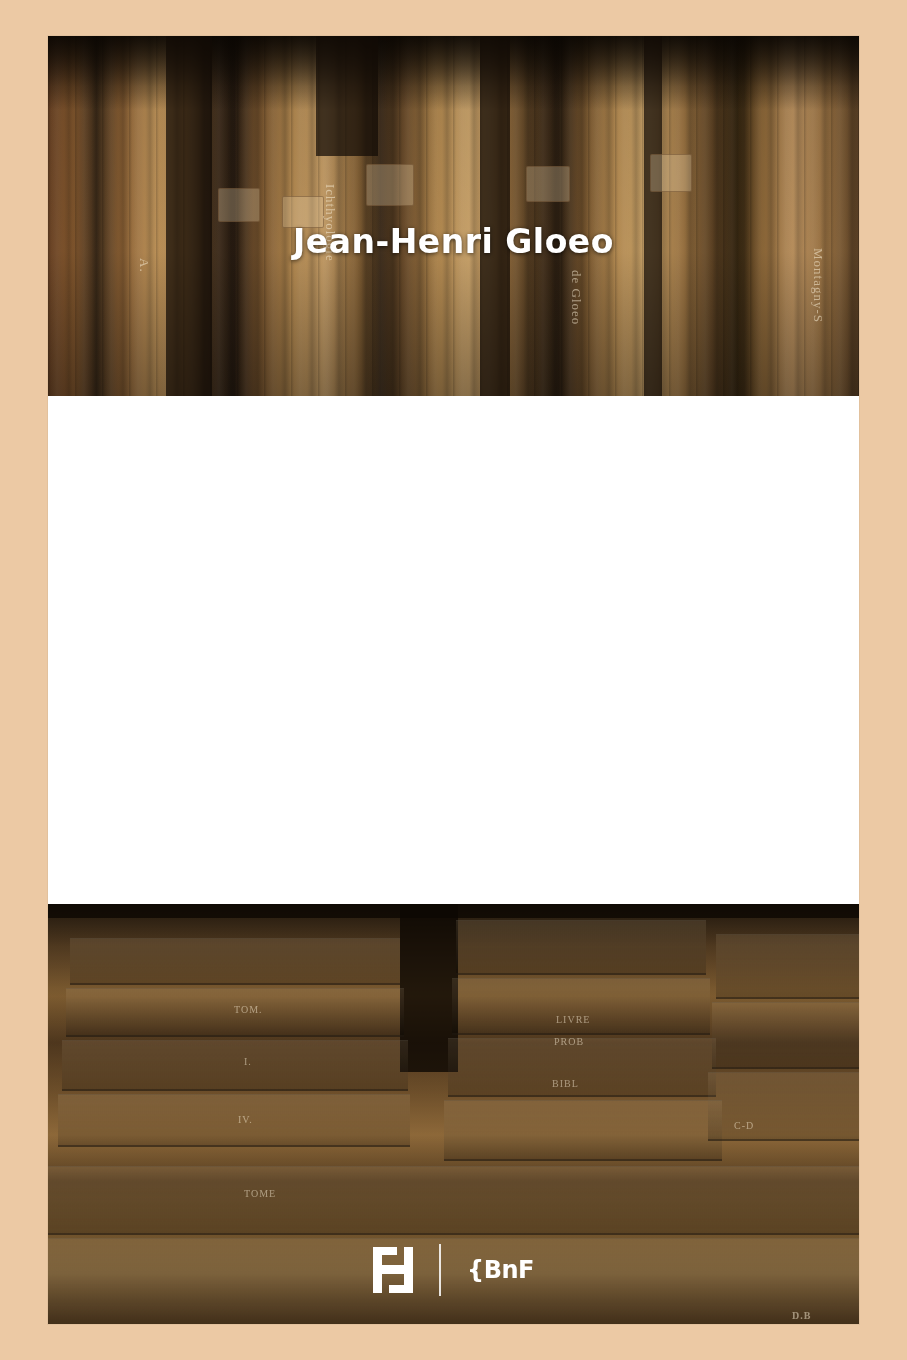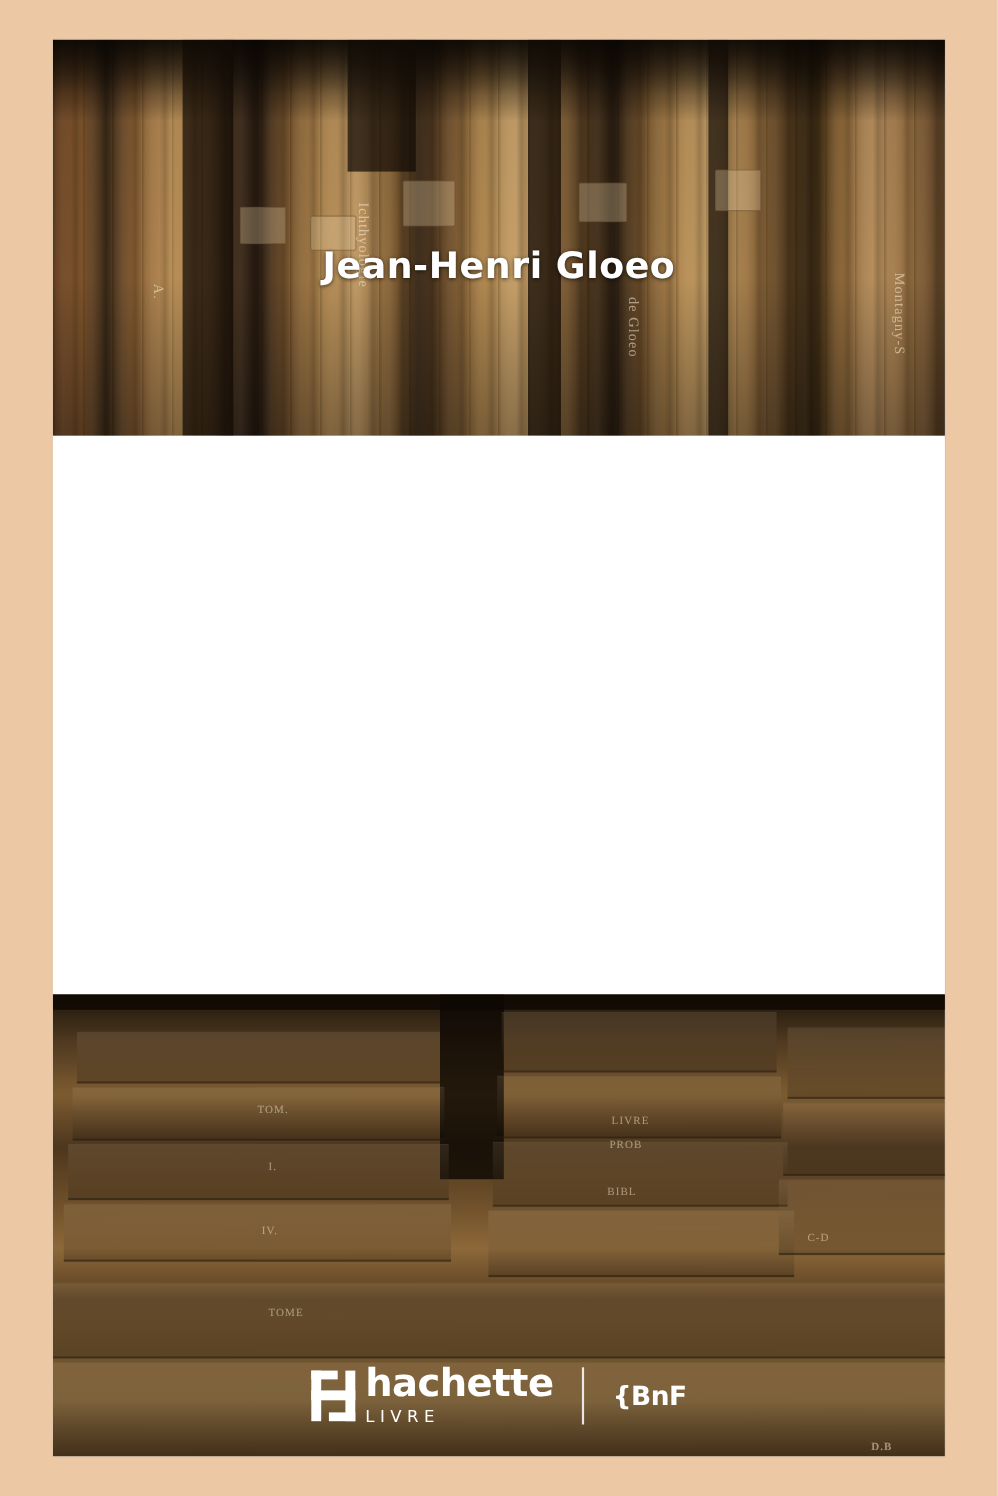--- a/index.html
+++ b/index.html
@@ -260,23 +260,19 @@
 
     <div class="logos">
       <div class="hachette">
         <div class="hachette-mark">
           <span class="l1"></span>
           <span class="l2"></span>
           <span class="l3"></span>
           <span class="c1"></span>
           <span class="c2"></span>
         </div>
-        <div class="hachette-words">
-          <div class="hachette-name">hachette</div>
-          <div class="hachette-sub">LIVRE</div>
-        </div>
       </div>
       <div class="logo-divider"></div>
       <div class="bnf">{BnF</div>
     </div>
   </div>
 
 </div>
 
 </body></html>

